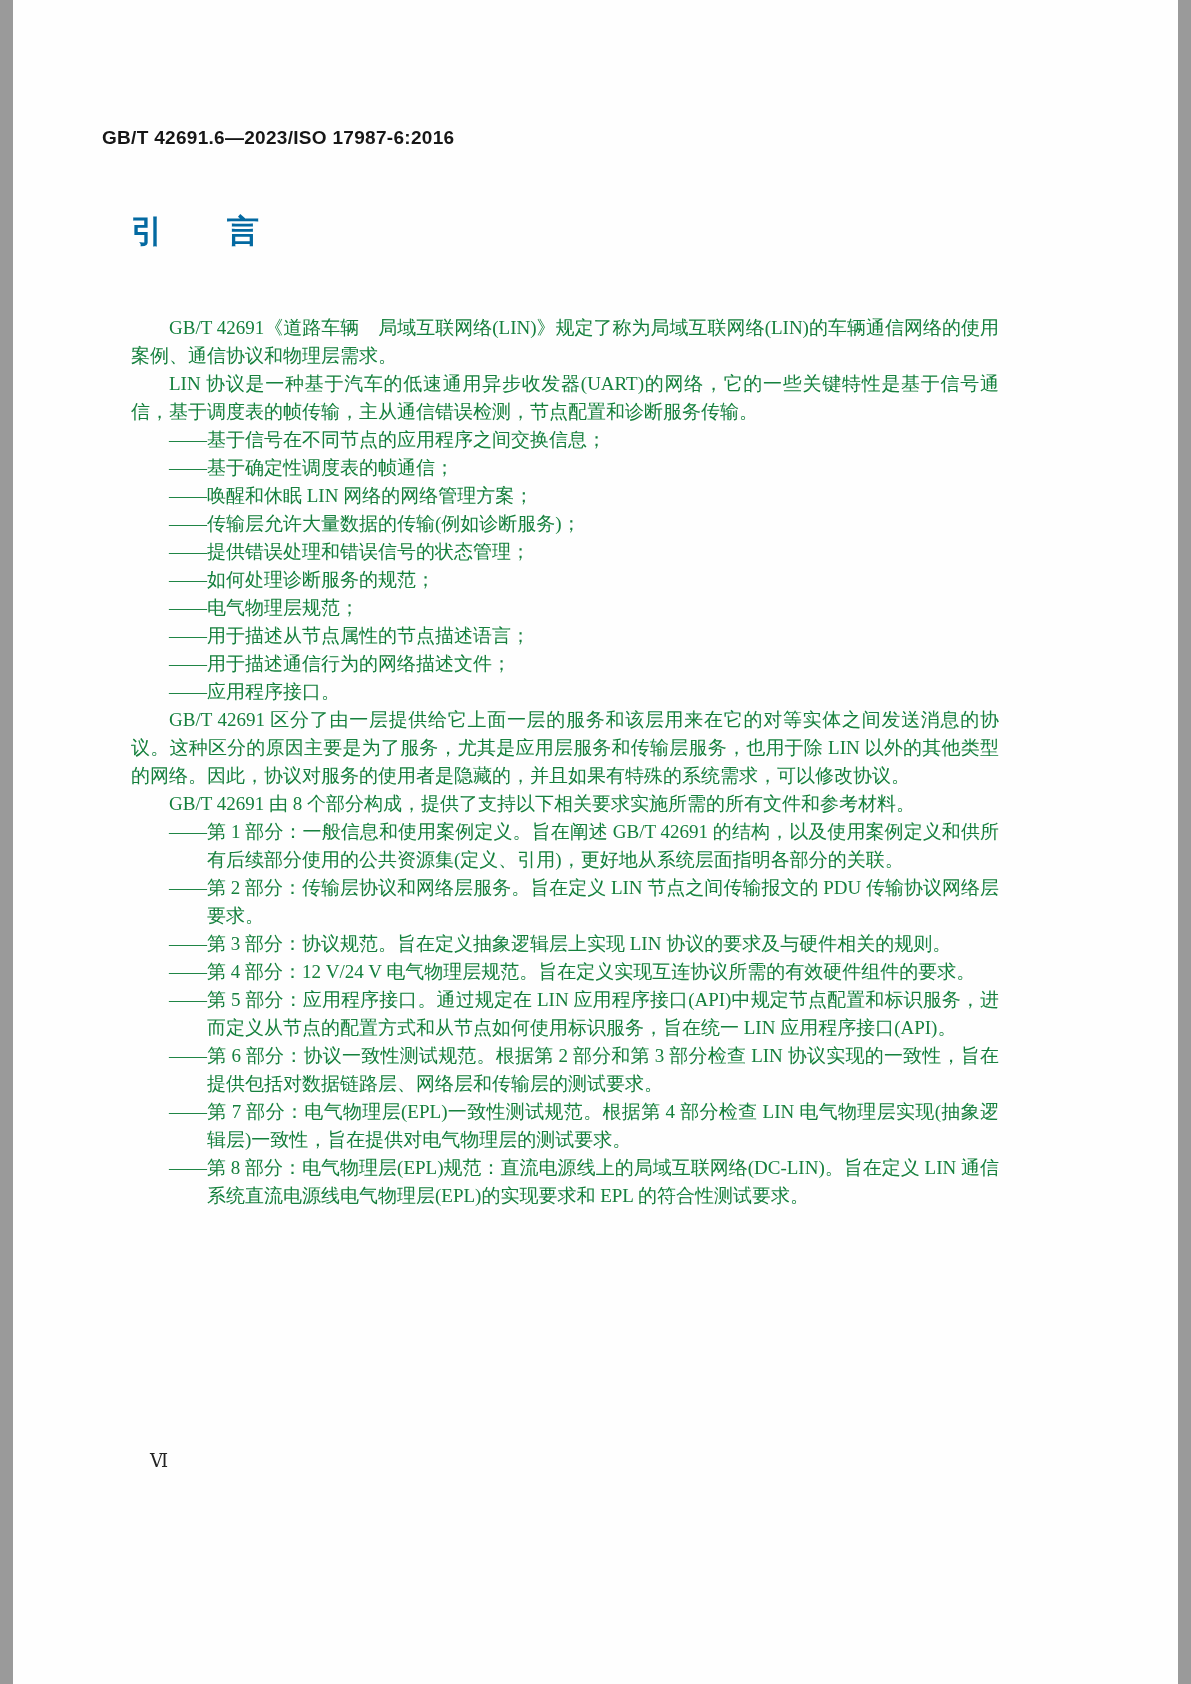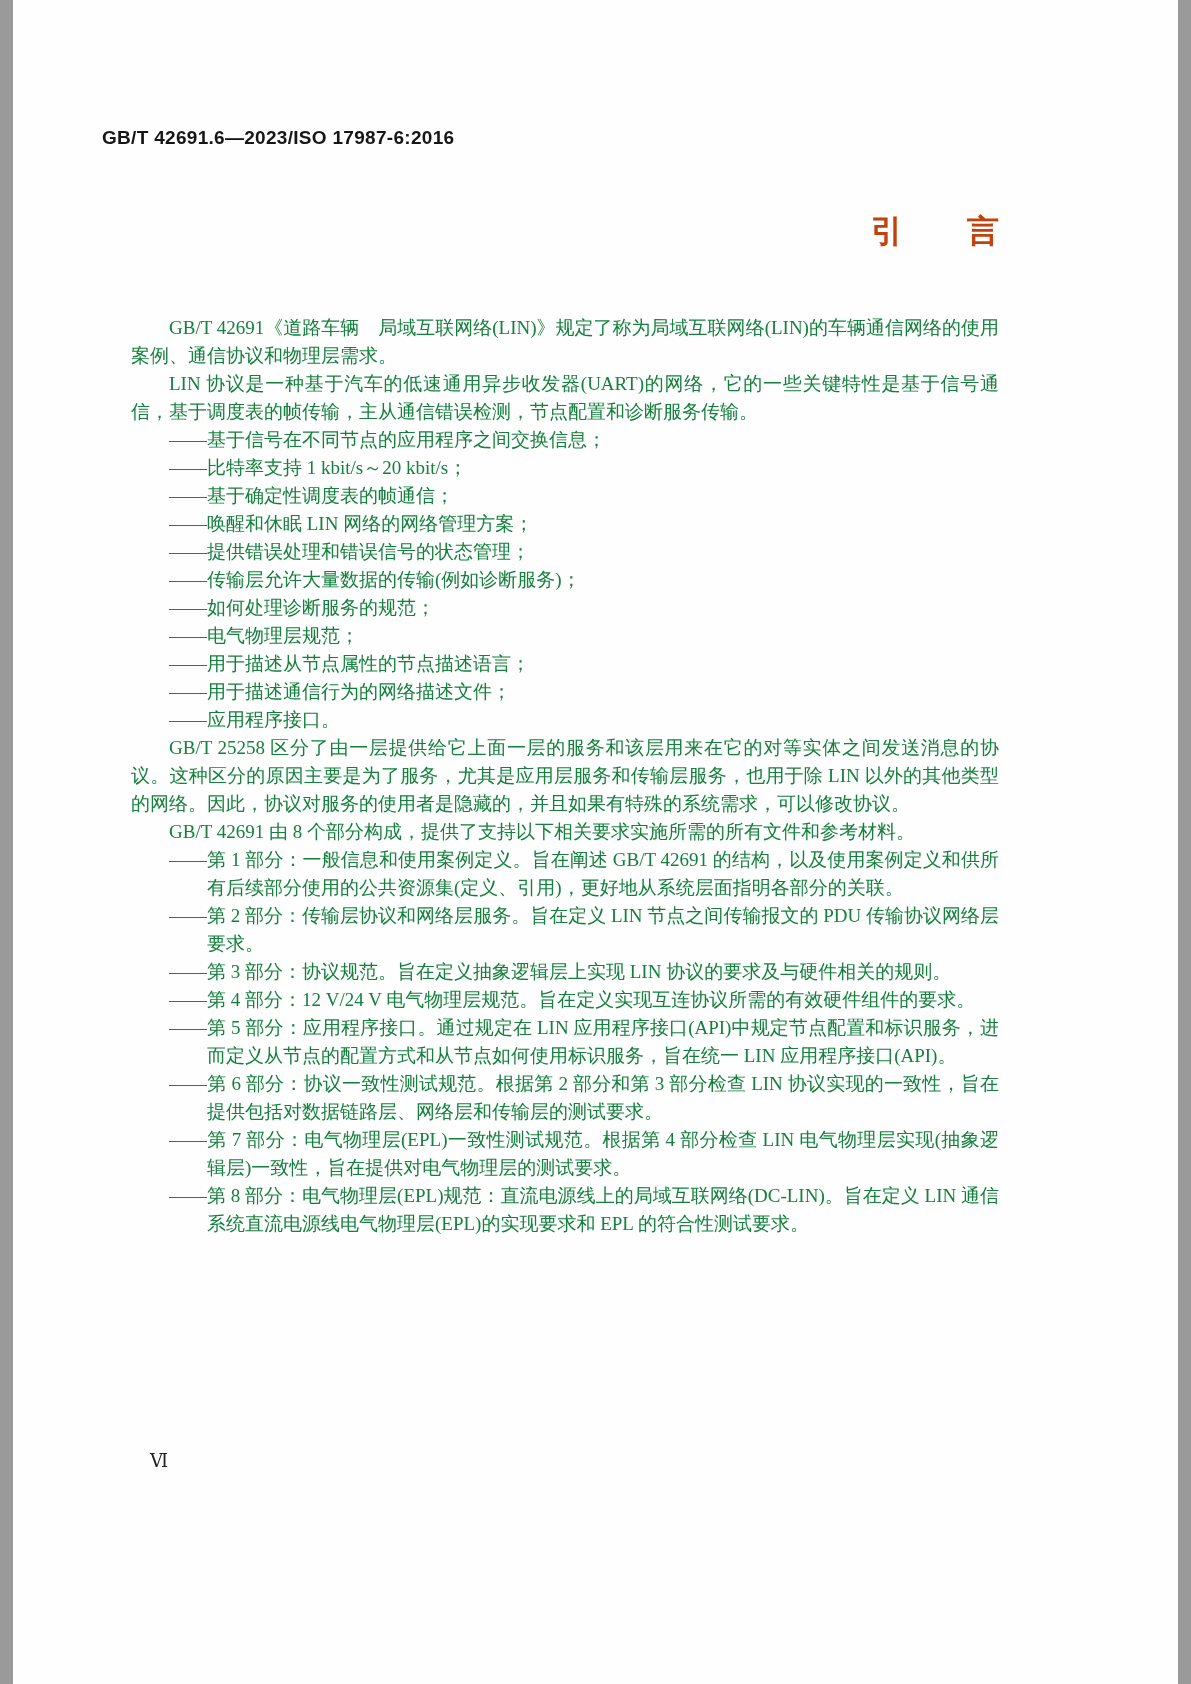--- a/index.html
+++ b/index.html
@@ -27,25 +27,25 @@
     letter-spacing: 0.3px;
     color: #161616;
     white-space: nowrap;
   }
   .doc-title {
     position: absolute;
     left: 118px;
     top: 210px;
     width: 868px;
     margin: 0;
-    text-align: right;
+    text-align: left;
     font-family: "Liberation Sans", "DejaVu Sans", sans-serif;
     font-weight: 700;
     font-size: 32px;
-    color: #c2410c;
+    color: #0369a1;
   }
   .doc-body {
     position: absolute;
     left: 118px;
     top: 314px;
     width: 868px;
     font-size: 19px;
     line-height: 28px;
     text-align: justify;
     color: #15803d;
@@ -76,33 +76,32 @@
 
   <h1 class="doc-title">引　　言</h1>
 
   <div class="doc-body">
 
     <p class="para">GB/T 42691《道路车辆　局域互联网络(LIN)》规定了称为局域互联网络(LIN)的车辆通信网络的使用案例、通信协议和物理层需求。</p>
     <p class="para">LIN 协议是一种基于汽车的低速通用异步收发器(UART)的网络，它的一些关键特性是基于信号通信，基于调度表的帧传输，主从通信错误检测，节点配置和诊断服务传输。</p>
 
     <div>
       <p class="hang">——基于信号在不同节点的应用程序之间交换信息；</p>
-      <p class="hang">——比特率支持 1 kbit/s～20 kbit/s；</p>
       <p class="hang">——基于确定性调度表的帧通信；</p>
       <p class="hang">——唤醒和休眠 LIN 网络的网络管理方案；</p>
+      <p class="hang">——传输层允许大量数据的传输(例如诊断服务)；</p>
       <p class="hang">——提供错误处理和错误信号的状态管理；</p>
-      <p class="hang">——传输层允许大量数据的传输(例如诊断服务)；</p>
       <p class="hang">——如何处理诊断服务的规范；</p>
       <p class="hang">——电气物理层规范；</p>
       <p class="hang">——用于描述从节点属性的节点描述语言；</p>
       <p class="hang">——用于描述通信行为的网络描述文件；</p>
       <p class="hang">——应用程序接口。</p>
     </div>
 
-    <p class="para">GB/T 25258 区分了由一层提供给它上面一层的服务和该层用来在它的对等实体之间发送消息的协议。这种区分的原因主要是为了服务，尤其是应用层服务和传输层服务，也用于除 LIN 以外的其他类型的网络。因此，协议对服务的使用者是隐藏的，并且如果有特殊的系统需求，可以修改协议。</p>
+    <p class="para">GB/T 42691 区分了由一层提供给它上面一层的服务和该层用来在它的对等实体之间发送消息的协议。这种区分的原因主要是为了服务，尤其是应用层服务和传输层服务，也用于除 LIN 以外的其他类型的网络。因此，协议对服务的使用者是隐藏的，并且如果有特殊的系统需求，可以修改协议。</p>
     <p class="para">GB/T 42691 由 8 个部分构成，提供了支持以下相关要求实施所需的所有文件和参考材料。</p>
 
     <div>
       <p class="hang">——第 1 部分：一般信息和使用案例定义。旨在阐述 GB/T 42691 的结构，以及使用案例定义和供所有后续部分使用的公共资源集(定义、引用)，更好地从系统层面指明各部分的关联。</p>
       <p class="hang">——第 2 部分：传输层协议和网络层服务。旨在定义 LIN 节点之间传输报文的 PDU 传输协议网络层要求。</p>
       <p class="hang">——第 3 部分：协议规范。旨在定义抽象逻辑层上实现 LIN 协议的要求及与硬件相关的规则。</p>
       <p class="hang">——第 4 部分：12 V/24 V 电气物理层规范。旨在定义实现互连协议所需的有效硬件组件的要求。</p>
       <p class="hang">——第 5 部分：应用程序接口。通过规定在 LIN 应用程序接口(API)中规定节点配置和标识服务，进而定义从节点的配置方式和从节点如何使用标识服务，旨在统一 LIN 应用程序接口(API)。</p>
       <p class="hang">——第 6 部分：协议一致性测试规范。根据第 2 部分和第 3 部分检查 LIN 协议实现的一致性，旨在提供包括对数据链路层、网络层和传输层的测试要求。</p>
       <p class="hang">——第 7 部分：电气物理层(EPL)一致性测试规范。根据第 4 部分检查 LIN 电气物理层实现(抽象逻辑层)一致性，旨在提供对电气物理层的测试要求。</p>

